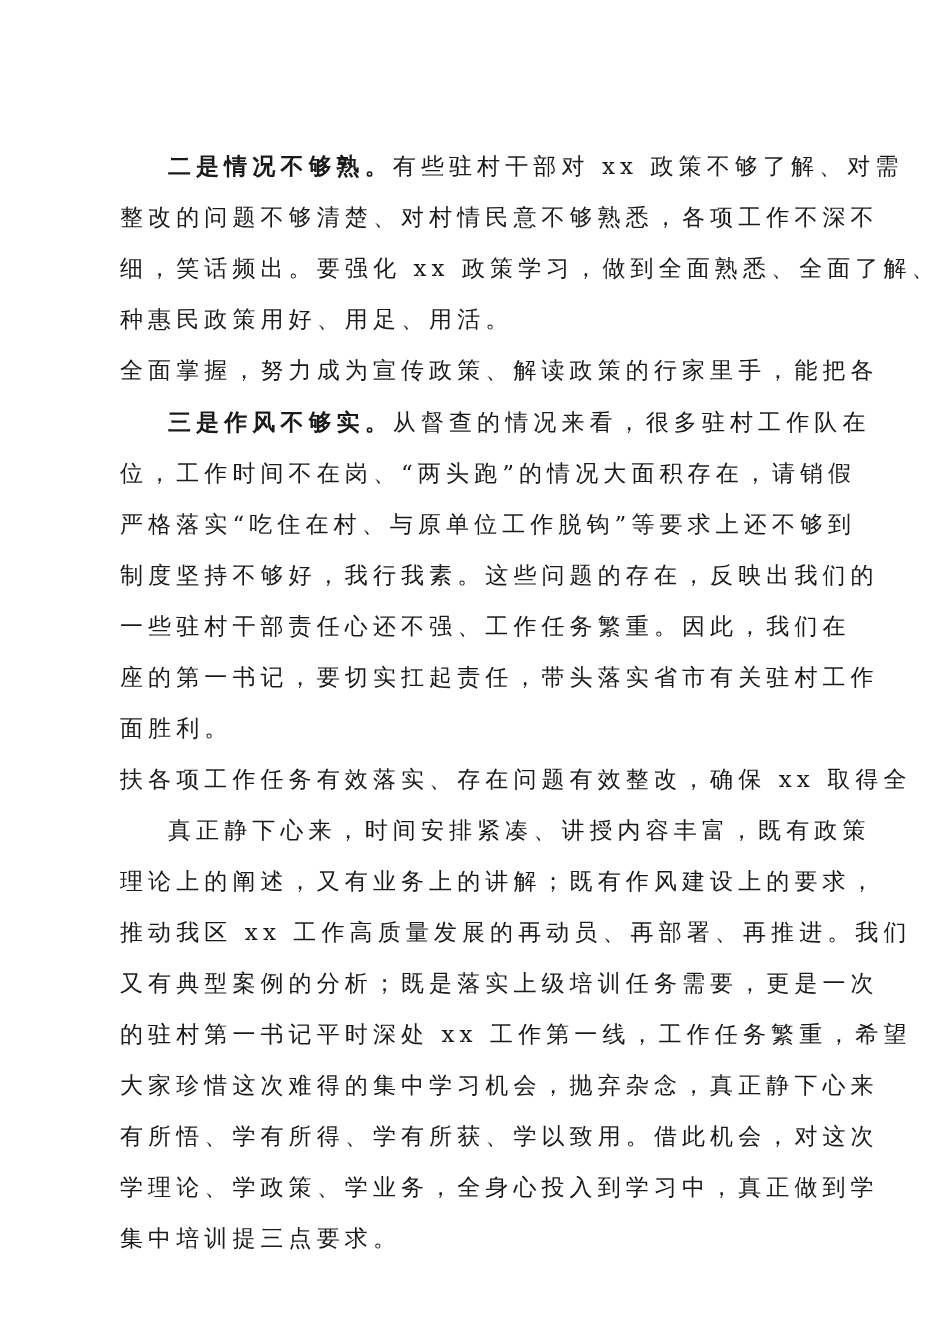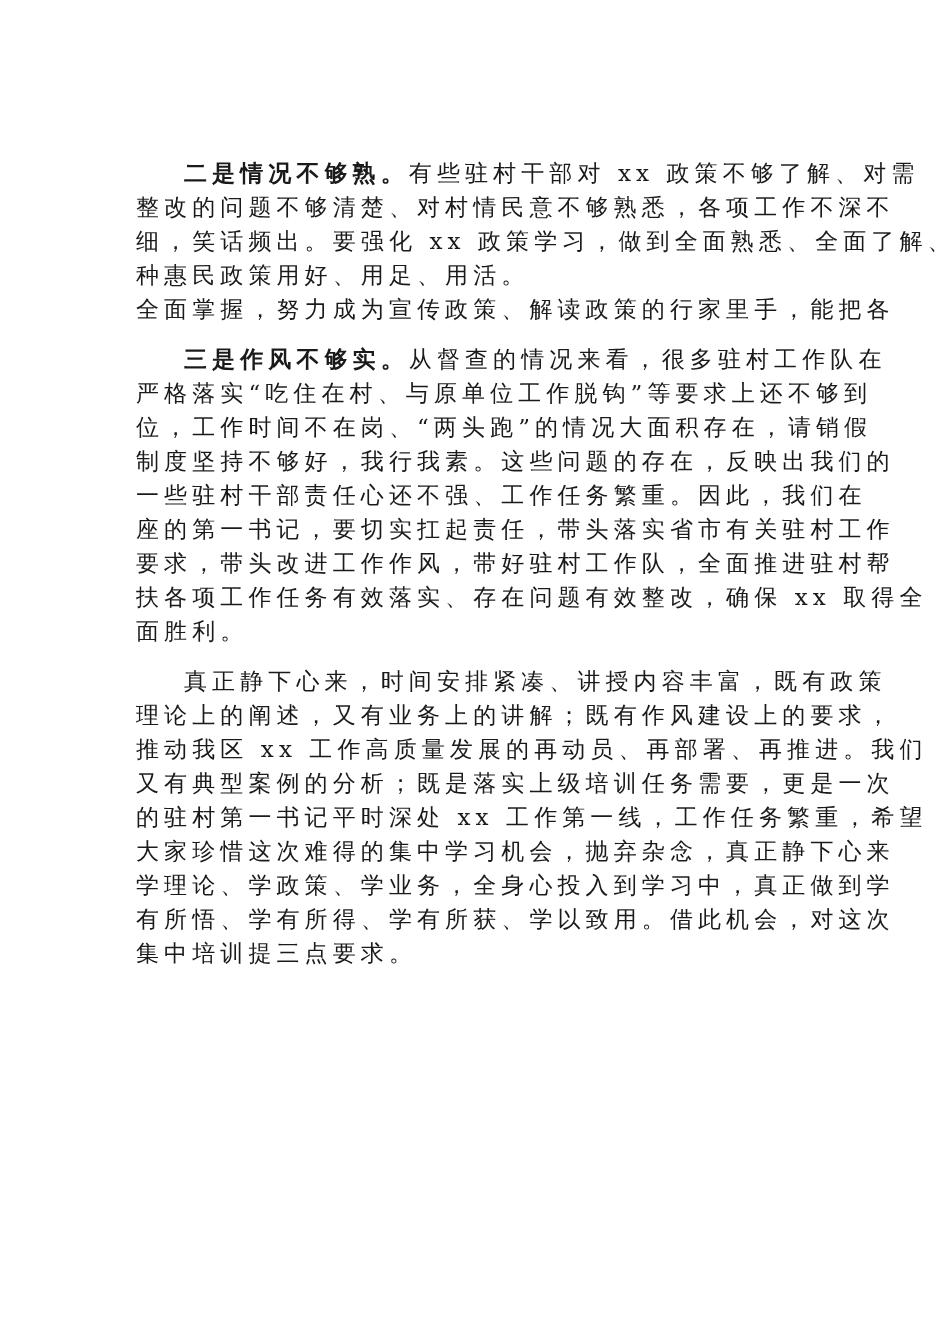--- a/index.html
+++ b/index.html
@@ -15,23 +15,23 @@
     font-family: "DejaVu Serif", "Liberation Serif", serif;
     color: #1a1a1a;
   }
   .page {
     position: absolute;
     left: 120px;
     top: 140px;
     width: 704px;
   }
   .para {
-    margin: 16px;
+    margin: 0;
     font-size: 23px;
-    line-height: 34px;
+    line-height: 51px;
     text-indent: 48px;
     letter-spacing: 5.1px;
     text-align: justify;
     text-justify: inter-character;
     word-break: break-all;
   }
   .lead {
     font-weight: bold;
   }
   .line {
@@ -51,35 +51,34 @@
   <p class="para">
     <span class="line first"><span class="lead">二是情况不够熟。</span><span>有些驻村干部对 xx 政策不够了解、对需</span></span>
     <span class="line">整改的问题不够清楚、对村情民意不够熟悉，各项工作不深不</span>
     <span class="line">细，笑话频出。要强化 xx 政策学习，做到全面熟悉、全面了解、</span>
     <span class="line">种惠民政策用好、用足、用活。</span>
     <span class="line">全面掌握，努力成为宣传政策、解读政策的行家里手，能把各</span>
   </p>
 
   <p class="para">
     <span class="line first"><span class="lead">三是作风不够实。</span><span>从督查的情况来看，很多驻村工作队在</span></span>
+    <span class="line">位，工作时间不在岗、“两头跑”的情况大面积存在，请销假</span>
     <span class="line">严格落实“吃住在村、与原单位工作脱钩”等要求上还不够到</span>
-    <span class="line">位，工作时间不在岗、“两头跑”的情况大面积存在，请销假</span>
     <span class="line">制度坚持不够好，我行我素。这些问题的存在，反映出我们的</span>
     <span class="line">一些驻村干部责任心还不强、工作任务繁重。因此，我们在</span>
     <span class="line">座的第一书记，要切实扛起责任，带头落实省市有关驻村工作</span>
-    <span class="line">要求，带头改进工作作风，带好驻村工作队，全面推进驻村帮</span>
+    <span class="line">面胜利。</span>
     <span class="line">扶各项工作任务有效落实、存在问题有效整改，确保 xx 取得全</span>
-    <span class="line">面胜利。</span>
   </p>
 
   <p class="para">
     <span class="line first">真正静下心来，时间安排紧凑、讲授内容丰富，既有政策</span>
     <span class="line">理论上的阐述，又有业务上的讲解；既有作风建设上的要求，</span>
     <span class="line">推动我区 xx 工作高质量发展的再动员、再部署、再推进。我们</span>
     <span class="line">又有典型案例的分析；既是落实上级培训任务需要，更是一次</span>
     <span class="line">的驻村第一书记平时深处 xx 工作第一线，工作任务繁重，希望</span>
     <span class="line">大家珍惜这次难得的集中学习机会，抛弃杂念，真正静下心来</span>
+    <span class="line">有所悟、学有所得、学有所获、学以致用。借此机会，对这次</span>
     <span class="line">学理论、学政策、学业务，全身心投入到学习中，真正做到学</span>
-    <span class="line">有所悟、学有所得、学有所获、学以致用。借此机会，对这次</span>
     <span class="line">集中培训提三点要求。</span>
   </p>
 
 </div>
 
 </body></html>

